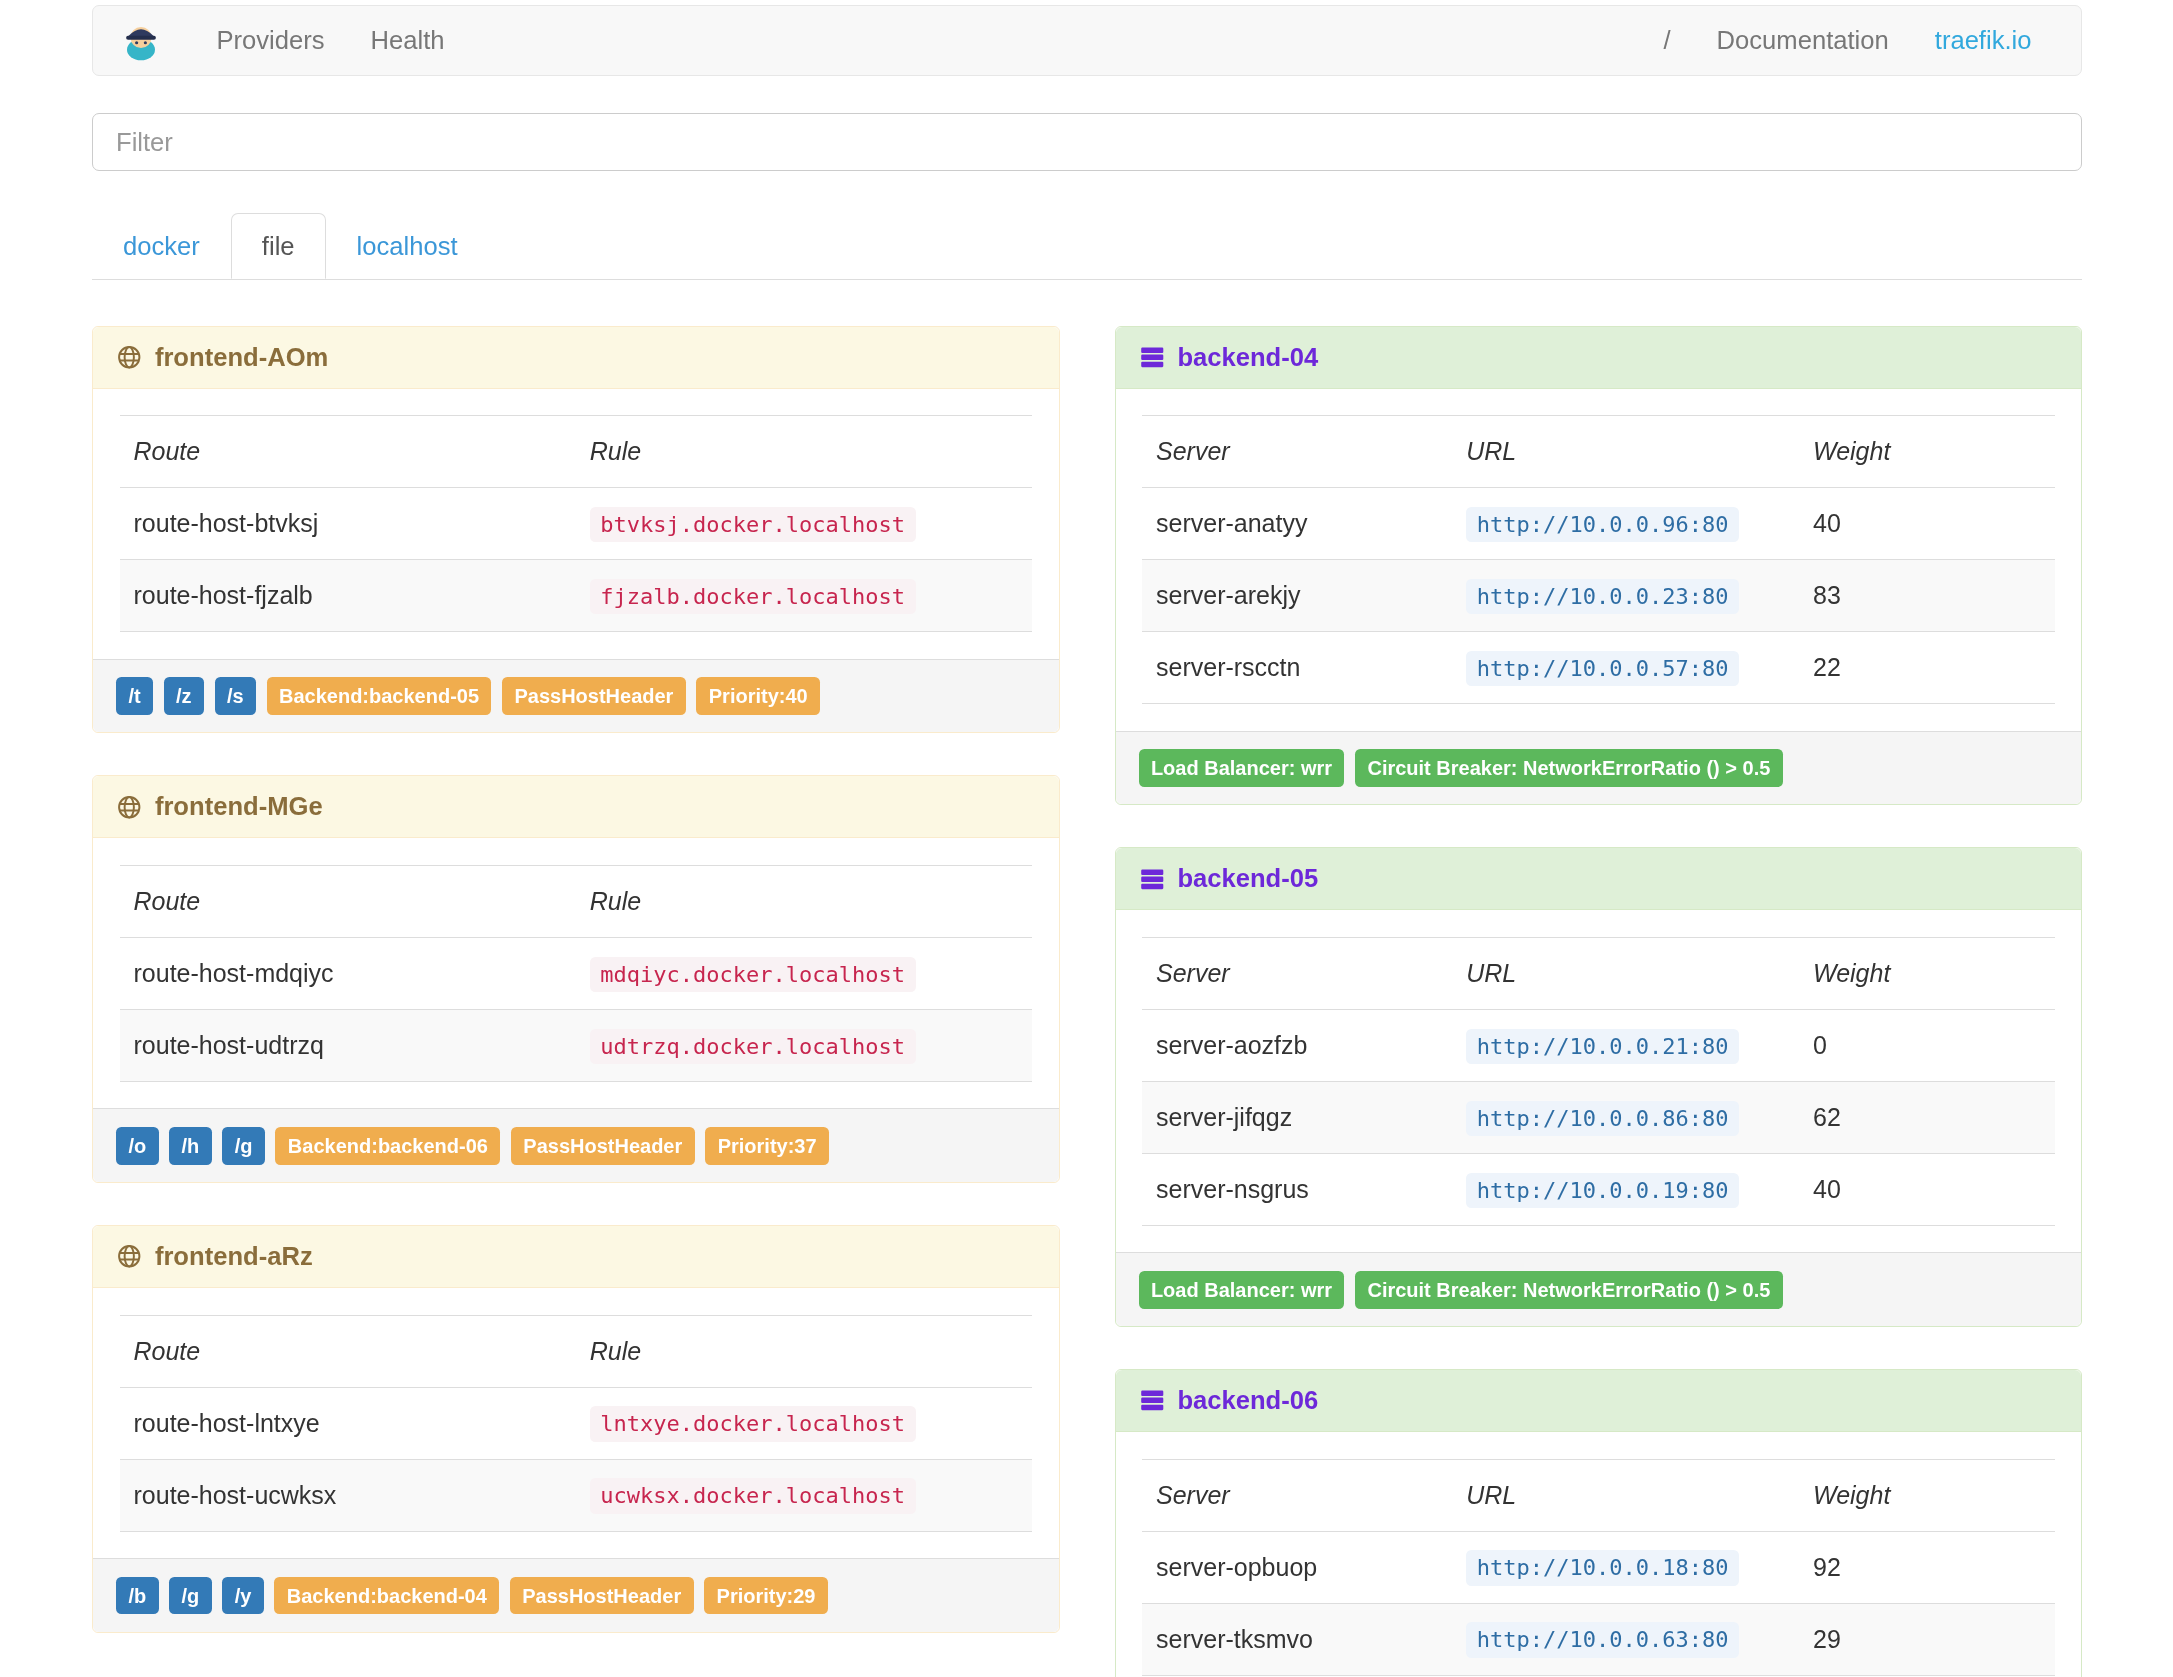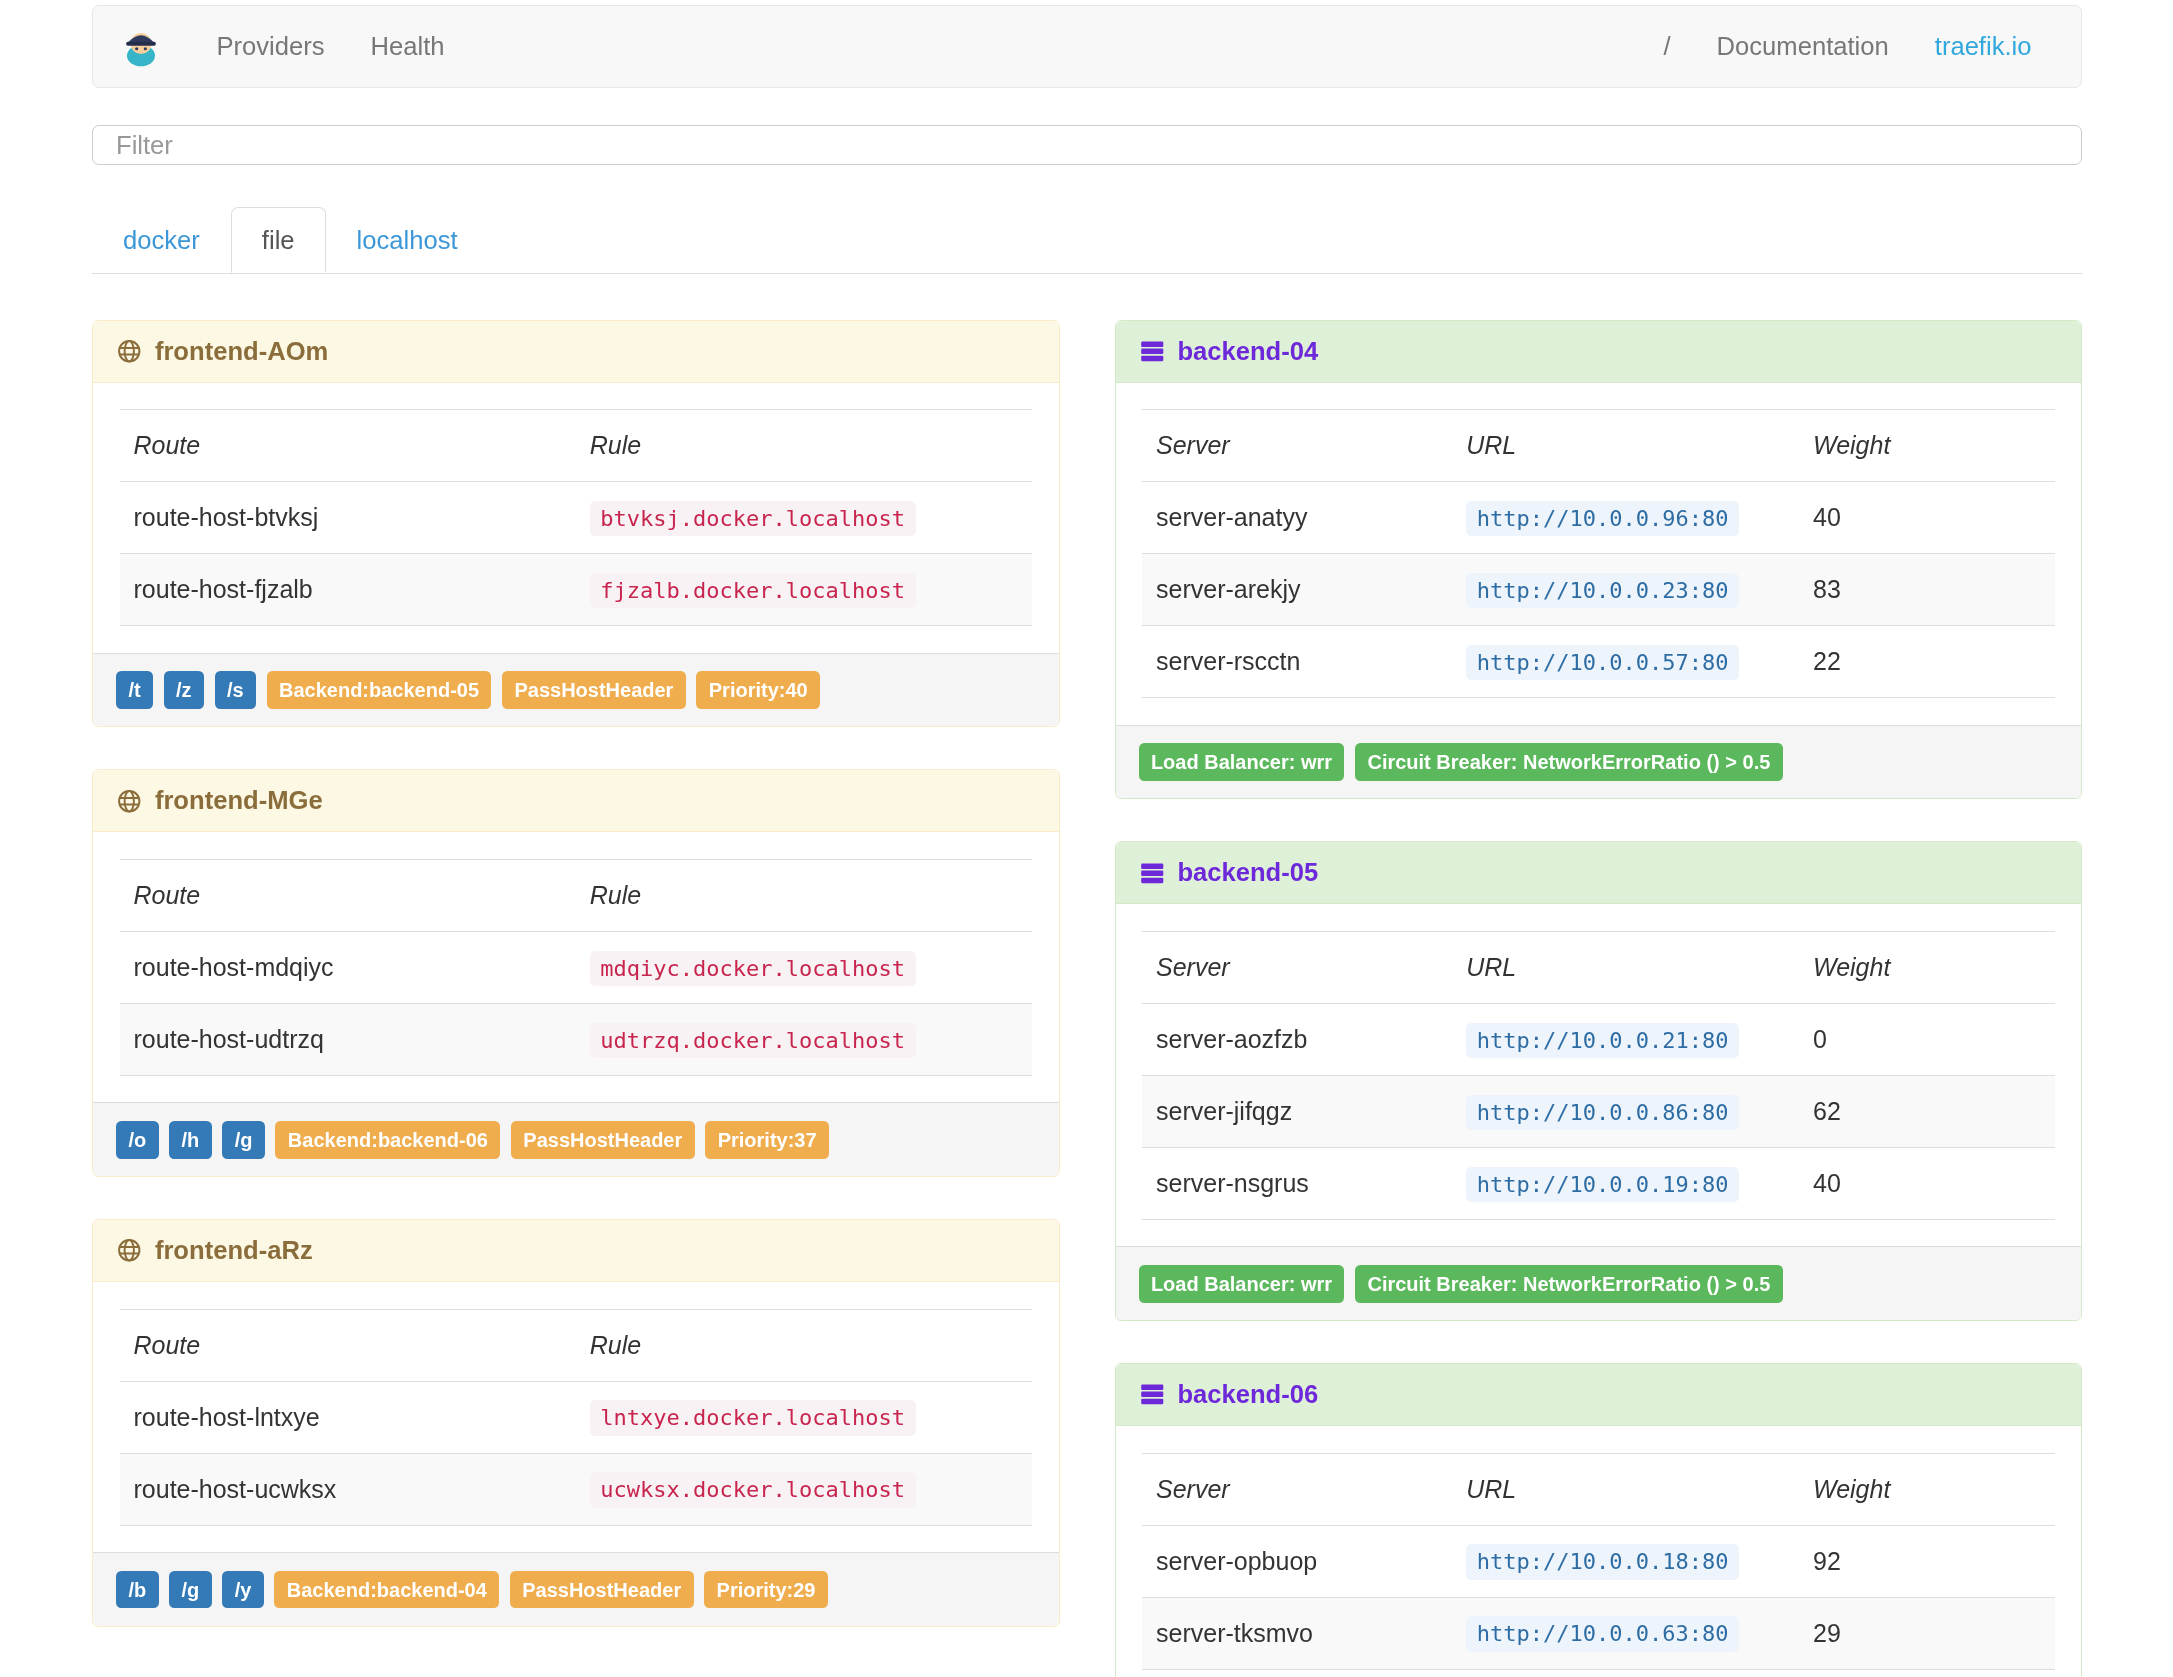--- a/index.html
+++ b/index.html
@@ -10,41 +10,41 @@
     color: #333;
     background: #fff;
     overflow: hidden;
   }
   a { cursor: pointer; text-decoration: none; }
   .container { width: 1990px; margin: 0 auto; }
 
   
   .navbar {
     margin-top: 5.3px;
-    height: 83px;
+    height: 71px;
     background: #f8f8f8;
     border: 0.9px solid #e7e7e7;
     border-radius: 7px;
     display: flex;
     align-items: center;
     padding: 0 26.5px;
   }
   .navbar-brand { display: flex; align-items: center; margin-right: 32px; }
   .navbar-brand svg { width: 42px; height: 42px; display: block; }
   .nav-link { color: #777; font-size: 25.6px; padding: 0 23px; display: inline-block; }
   .navbar-right { margin-left: auto; display: flex; align-items: center; }
   .nav-sep { color: #777; font-size: 25.6px; padding: 0 23px; }
   .link-traefik { color: #31a8dd; }
 
   
   .filter-input {
     display: block;
     margin-top: 37px;
     width: 100%;
-    height: 40px;
+    height: 58px;
     border: 0.9px solid #ccc;
     border-radius: 7px;
     padding: 0 23px;
     font-size: 25.6px;
     font-family: inherit;
     color: #555;
     outline: none;
   }
   .filter-input::placeholder { color: #999; }
 

